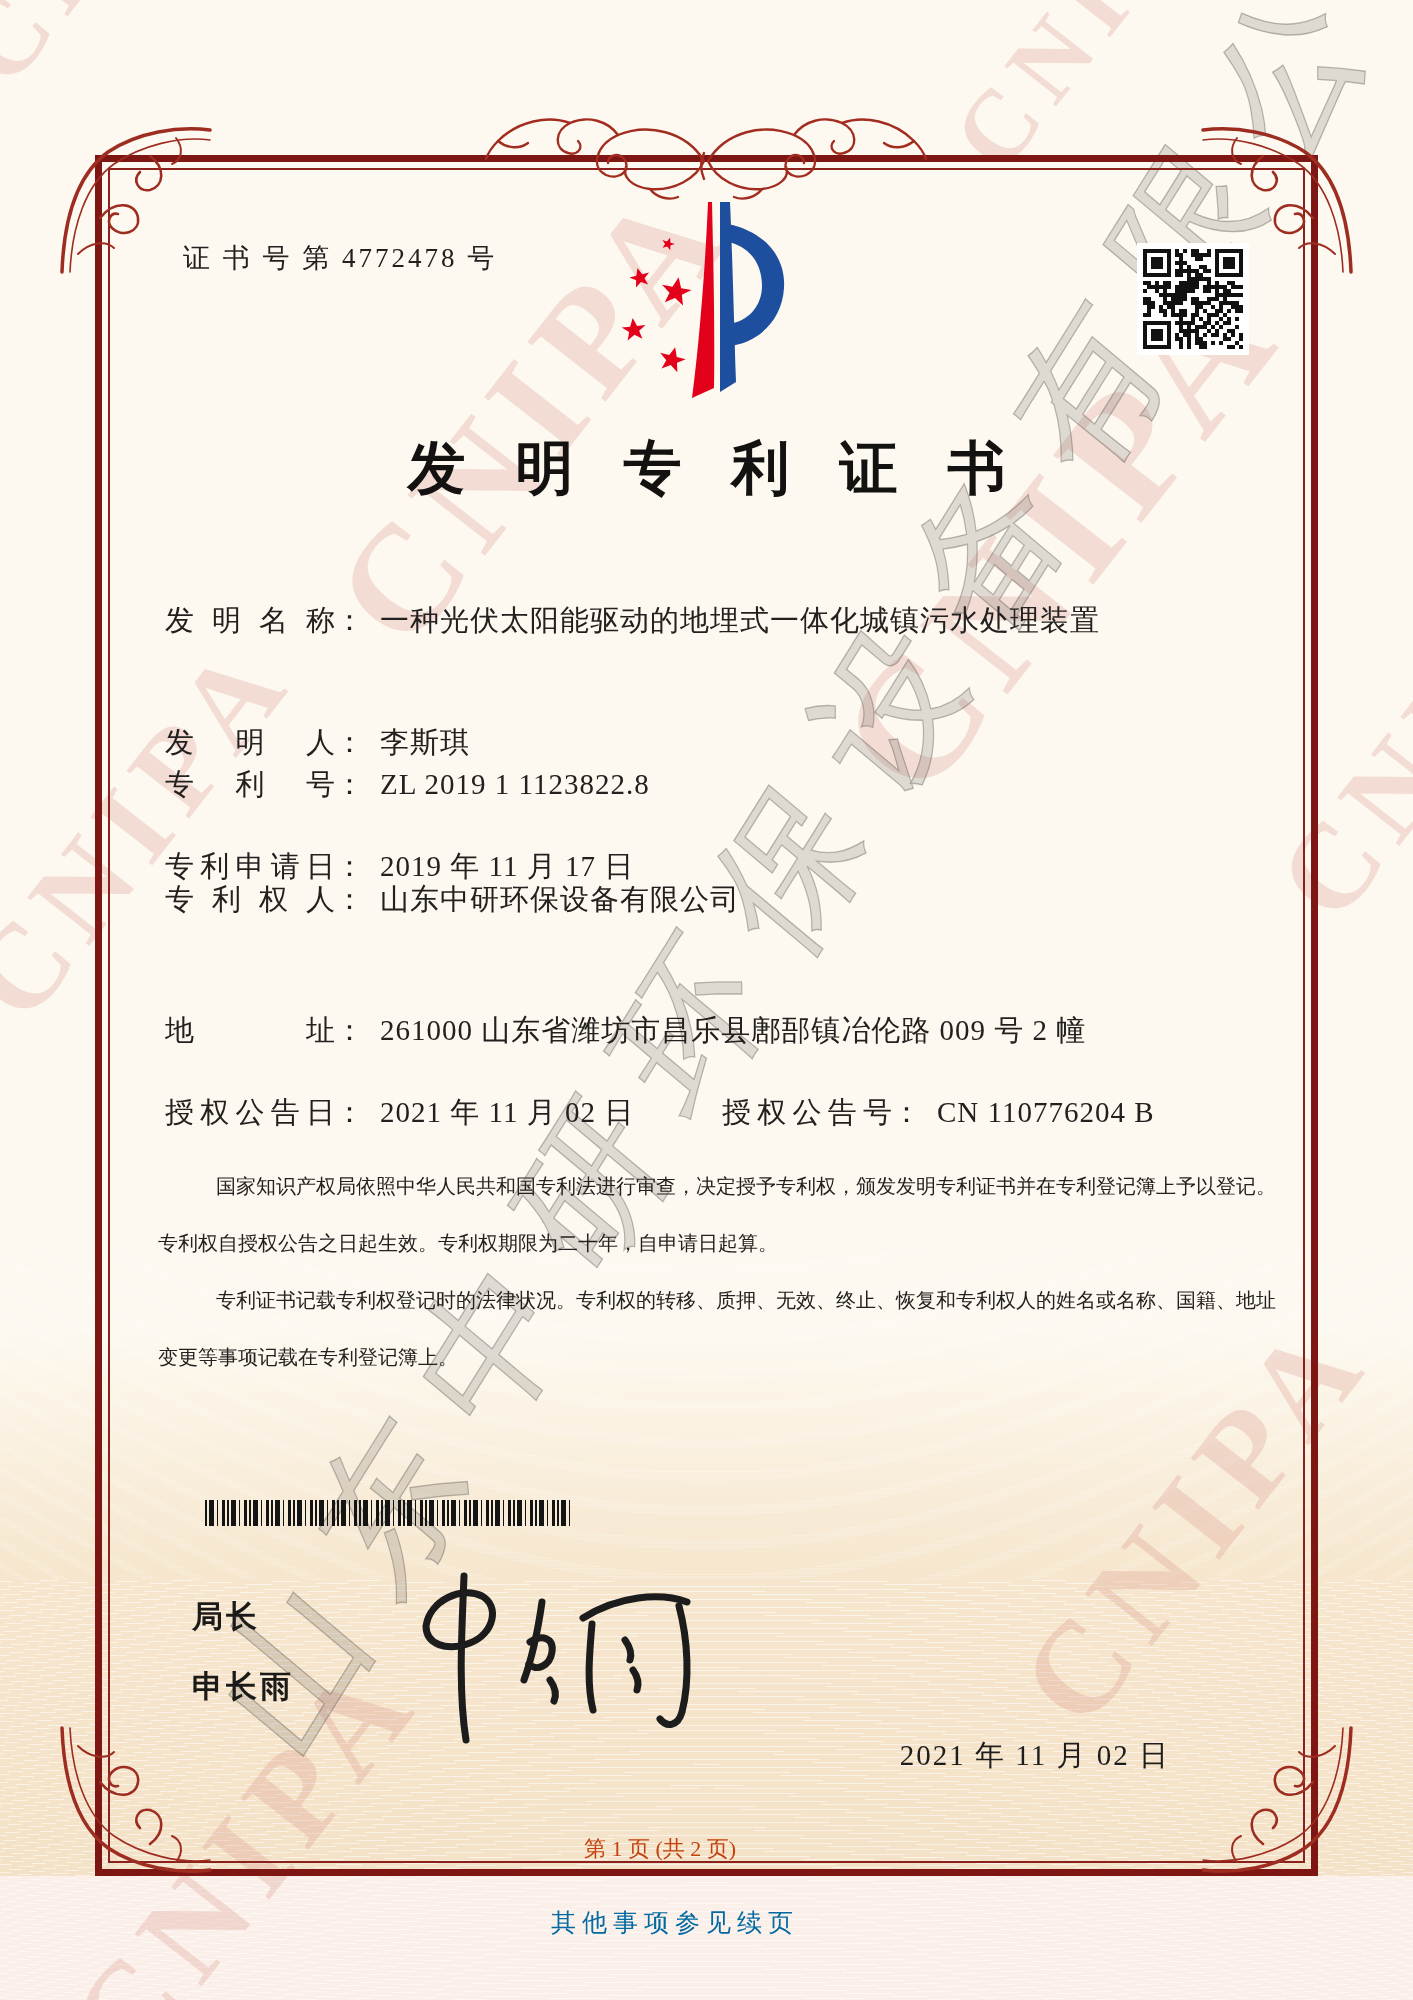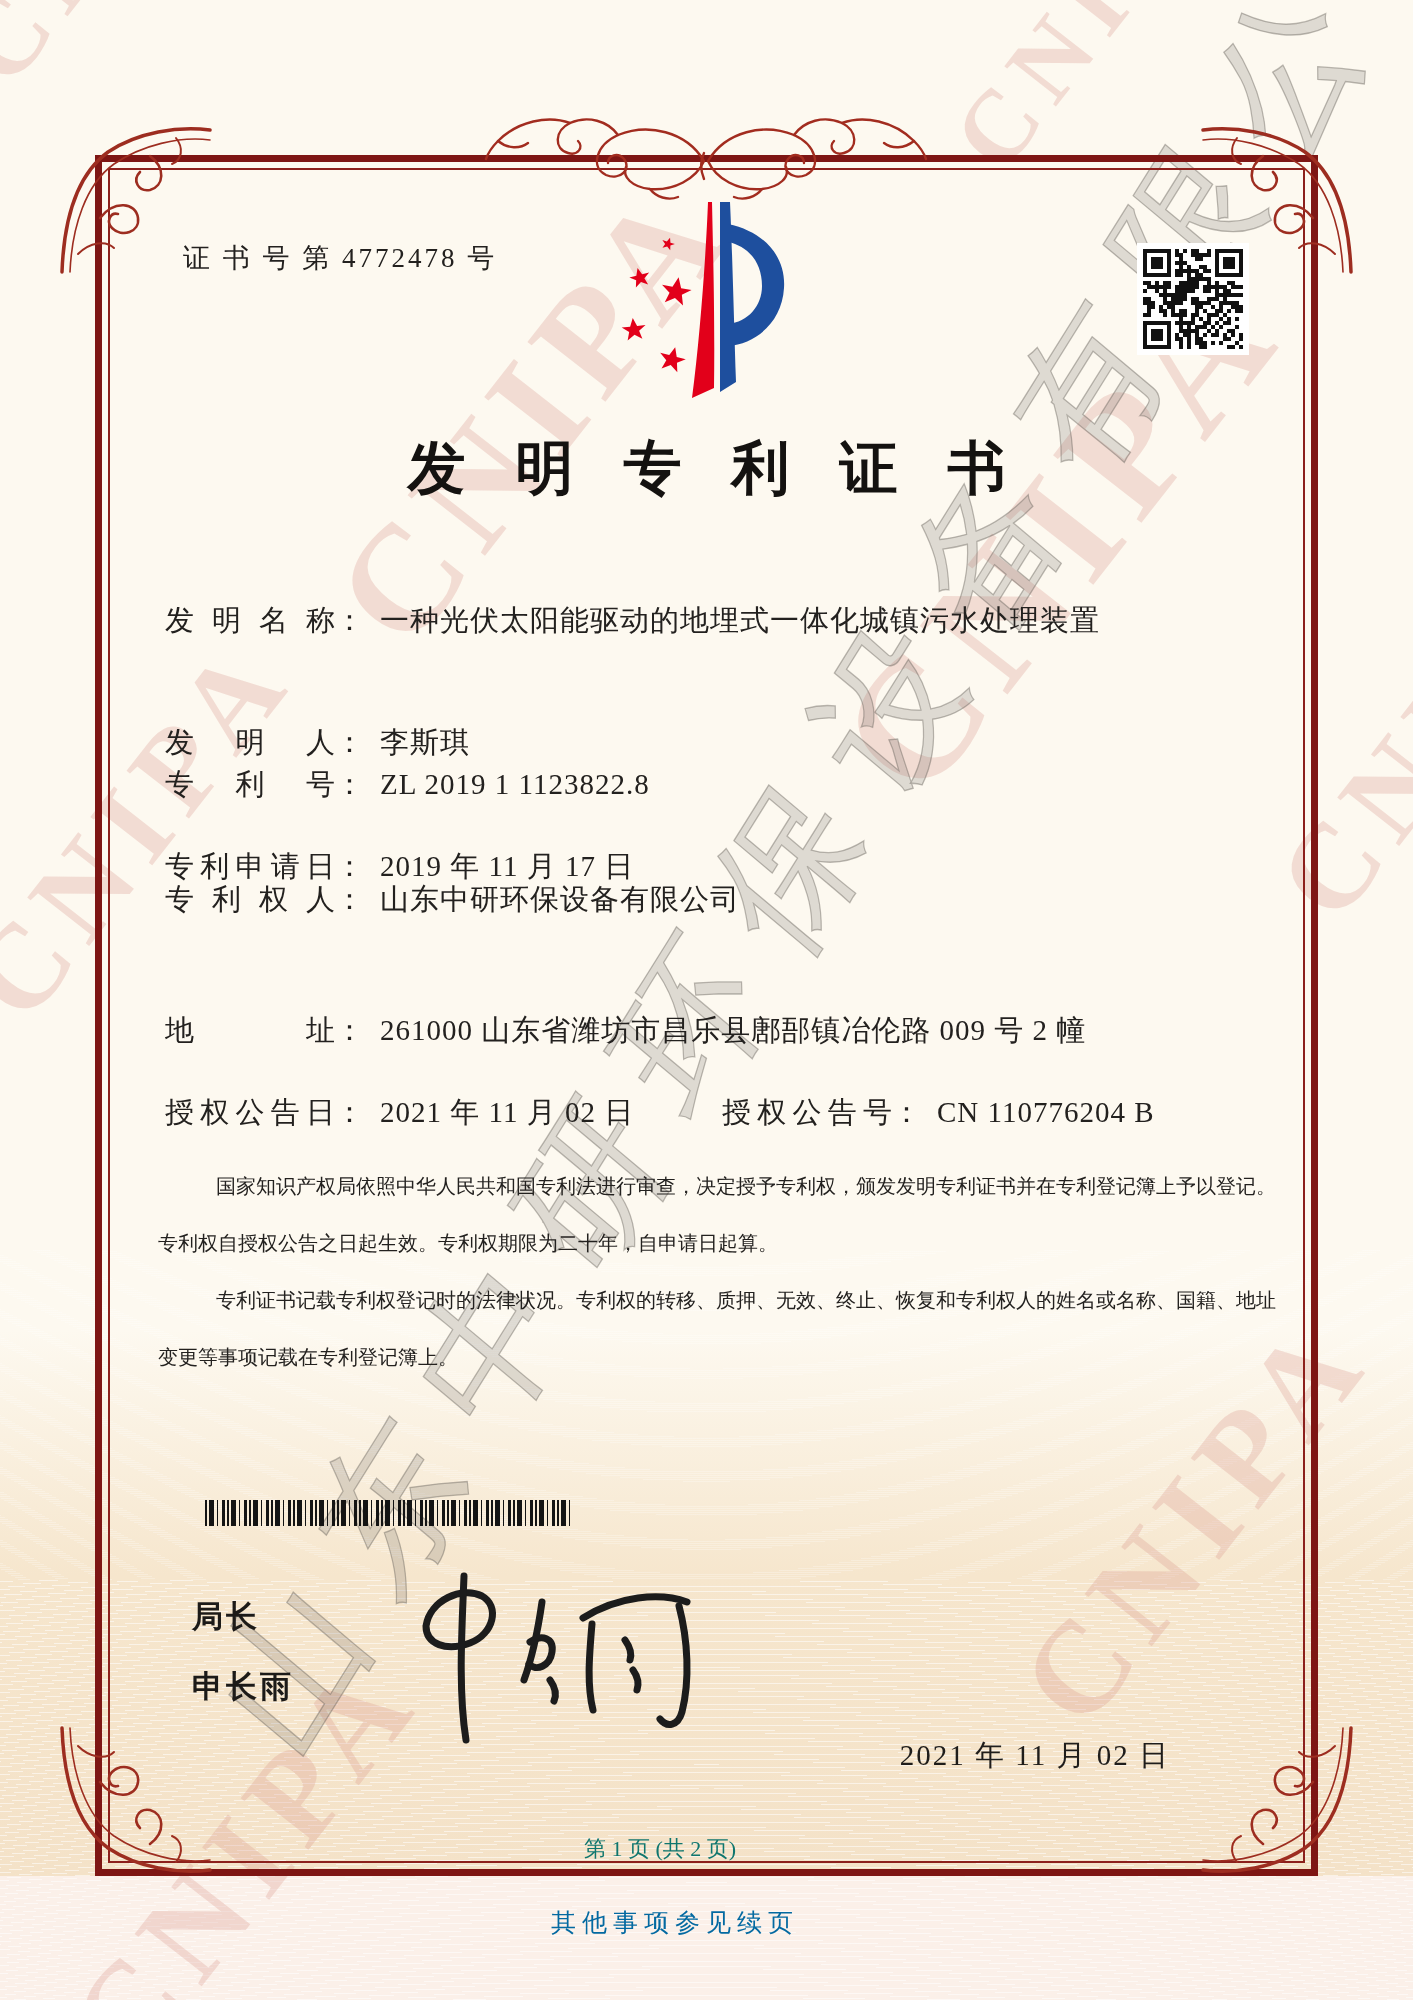--- a/index.html
+++ b/index.html
@@ -61,21 +61,21 @@
       #141414 0 2px, rgba(0,0,0,0) 2px 4px,
       #141414 4px 9px, rgba(0,0,0,0) 9px 12px,
       #141414 12px 13px, rgba(0,0,0,0) 13px 17px,
       #141414 17px 20px, rgba(0,0,0,0) 20px 22px);}
   .signer{position:absolute;left:168px;font-family:"Liberation Sans","DejaVu Sans",sans-serif;
     font-weight:bold;font-size:31px;color:#1c1a18;letter-spacing:3px;margin-left:24px;}
   .signer.title{top:1596px;}
   .signer.name{top:1666px;}
   .signature{position:absolute;left:380px;top:1568px;width:340px;height:185px;}
   .issue-date{position:absolute;left:700px;top:1736px;width:470px;text-align:right;font-size:29px;letter-spacing:2px;}
-  .page-num{position:absolute;left:0;top:1834px;width:1320px;text-align:center;font-size:22px;color:#0f766e;}
+  .page-num{position:absolute;left:0;top:1834px;width:1320px;text-align:center;font-size:22px;color:#c2410c;}
   .footer-note{position:absolute;left:0;top:1906px;width:1350px;text-align:center;
     font-size:25px;letter-spacing:6px;color:#0369a1;}
 </style>
 </head>
 <body>
 
 <div id="page">
 
   <div class="bg-tint-lower"></div>
   <div class="bg-tint-bottom"></div>

